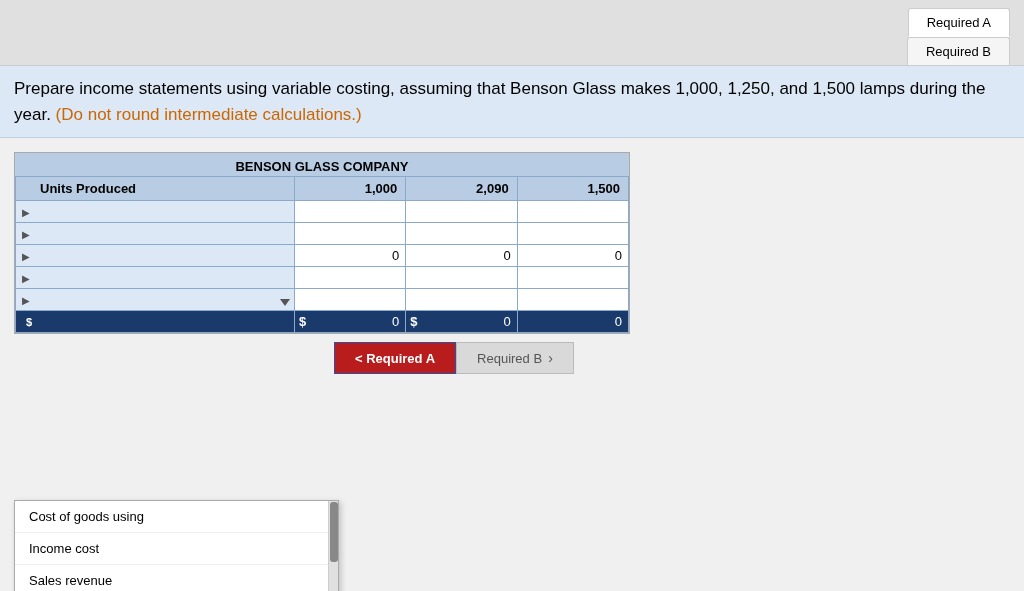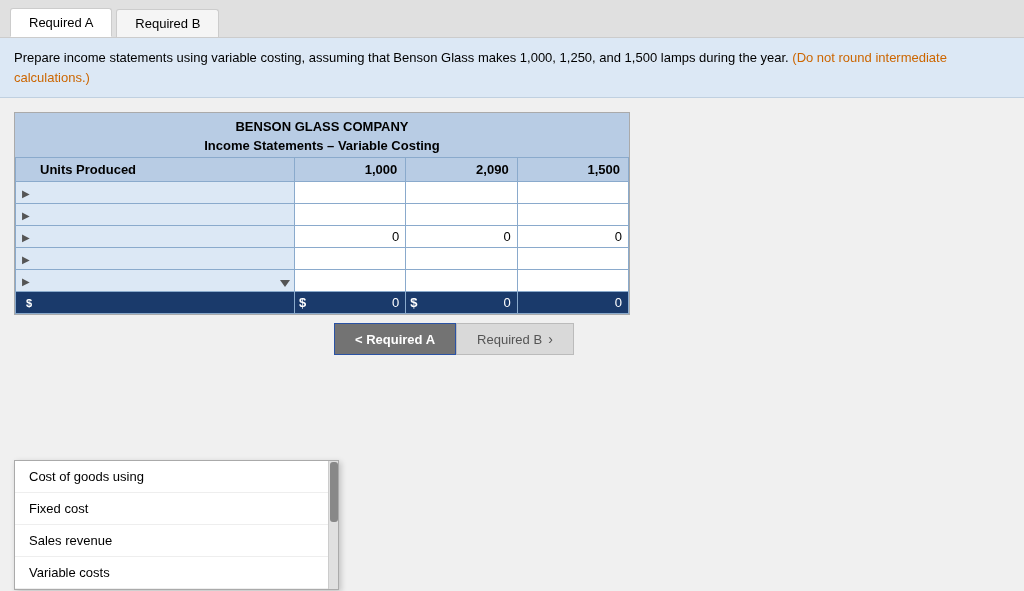--- a/index.html
+++ b/index.html
@@ -16,20 +16,21 @@
       padding: 0;
     }
 
     
     .tabs-bar {
       display: flex;
       align-items: flex-end;
       background: #e0e0e0;
       padding: 8px 10px 0 10px;
       border-bottom: 1px solid #ccc;
+      flex-direction: column;
     }
     .tab {
       padding: 6px 18px;
       border: 1px solid #ccc;
       border-bottom: none;
       background: #f5f5f5;
       cursor: pointer;
       font-size: 13px;
       margin-right: 4px;
       border-radius: 3px 3px 0 0;
@@ -38,21 +39,21 @@
       background: #fff;
       border-bottom: 1px solid #fff;
       position: relative;
       z-index: 2;
     }
 
     
     .instructions {
       background: #dce8f5;
       padding: 10px 14px;
-      font-size: 13px;
+      font-size: 17px;
       line-height: 1.5;
       border-bottom: 1px solid #c0d0e0;
     }
     .instructions .orange {
       color: #cc6600;
     }
 
     
     .content-area {
       padding: 14px;
@@ -166,21 +167,21 @@
       padding-left: 4px;
       color: #fff;
     }
     .total-prefix input {
       flex: 1;
       color: #fff;
       background: transparent;
     }
 
     .btn-required-a {
-      background: #737373;
+      background: #b91c1c;
       color: #fff;
       border: 1px solid #2a52a4;
       padding: 7px 20px;
       cursor: pointer;
       font-size: 13px;
       font-weight: bold;
     }
     .btn-required-b {
       background: #d9d9d9;
       color: #555;
@@ -254,21 +255,20 @@
 
   <div class="instructions">
     <span>Prepare income statements using variable costing, assuming that Benson Glass makes 1,000, 1,250, and 1,500 lamps during the year.</span>
     <span class="orange">(Do not round intermediate calculations.)</span>
   </div>
 
   <div class="content-area">
 
     <div class="table-wrapper">
       <div class="table-title">BENSON GLASS COMPANY</div>
-      <div class="table-subtitle">Income Statements – Variable Costing</div>
 
       <table class="main-table">
         <thead>
           <tr>
             <th class="label-col">Units Produced</th>
             <th class="num-col">1,000</th>
             <th class="num-col">2,090</th>
             <th class="num-col">1,500</th>
           </tr>
         </thead>
@@ -371,21 +371,21 @@
                 <input class="cell-input" type="text" value="0" style="">
               </div>
             </td>
           </tr>
         </tbody>
       </table>
     </div>
 
     <div class="dropdown-overlay">
       <div class="dropdown-item">Cost of goods using</div>
-      <div class="dropdown-item">Fixed cost</div>
+      <div class="dropdown-item">Income cost</div>
       <div class="dropdown-item">Sales revenue</div>
       <div class="dropdown-item">Variable costs</div>
       <div class="dropdown-scrollbar">
         <div class="scrollbar-thumb"></div>
       </div>
     </div>
 
     <div class="nav-row">
       <button class="btn-required-a">&lt; Required A</button>
       <button class="btn-required-b">

